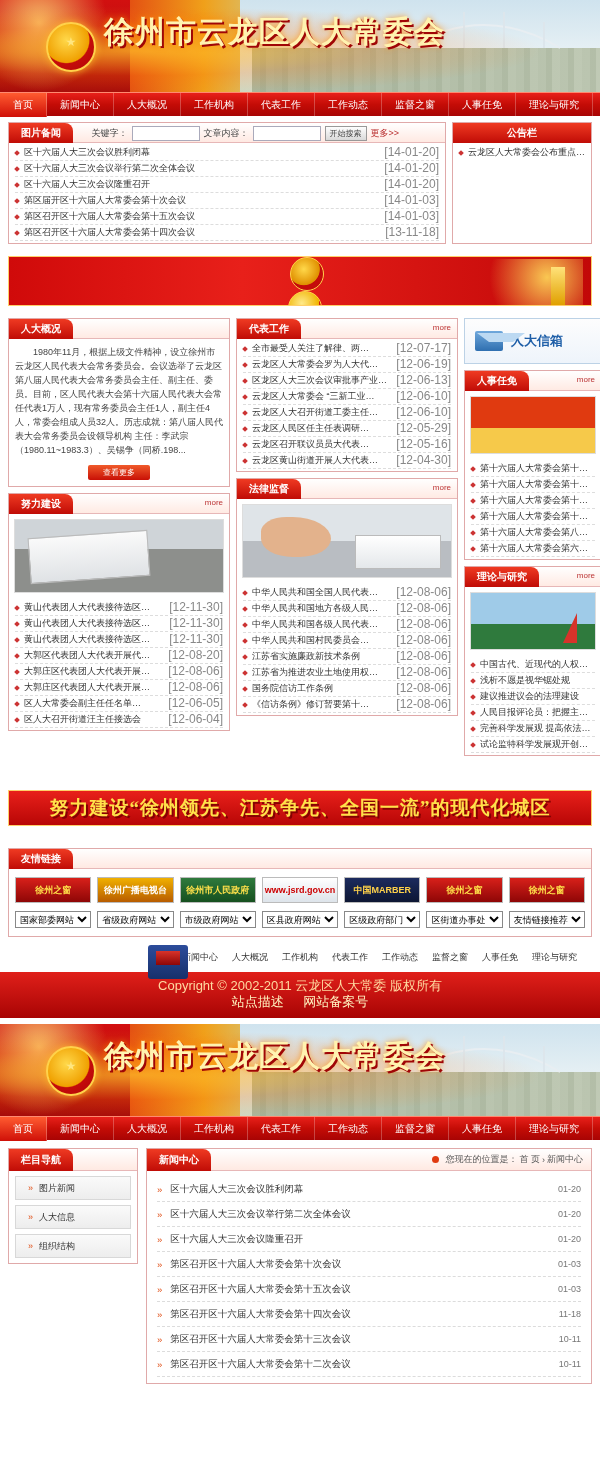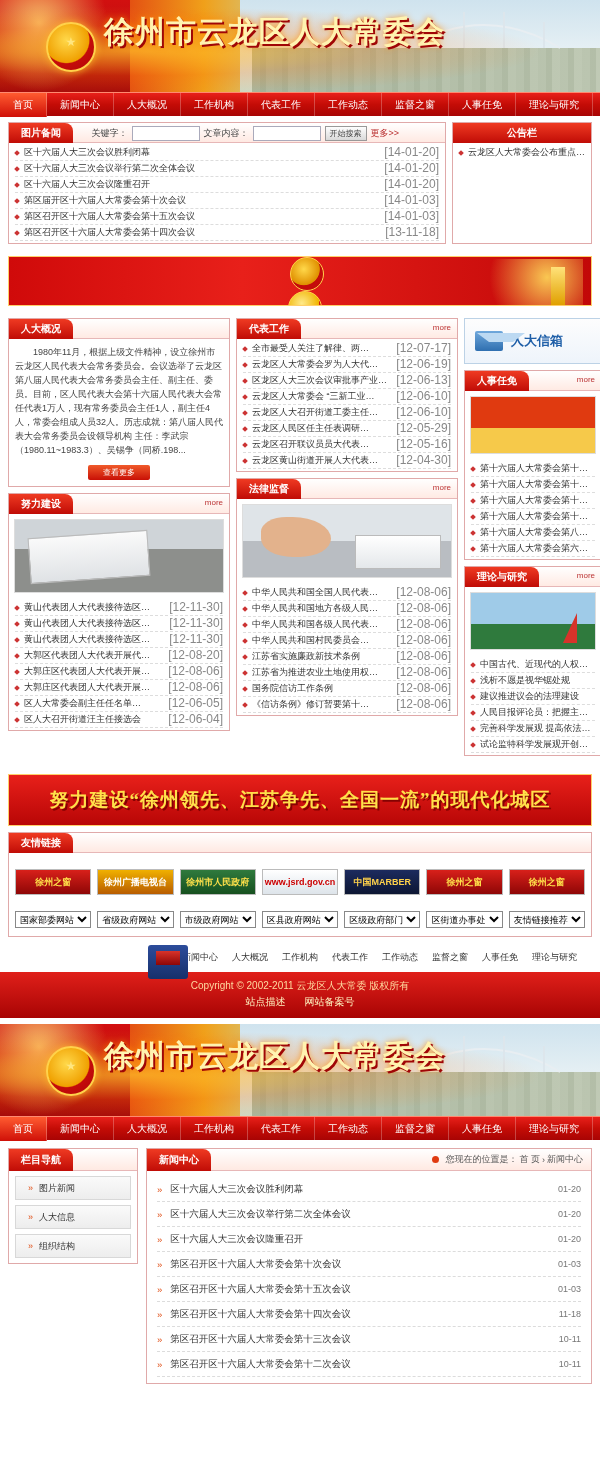--- a/index.html
+++ b/index.html
@@ -239,34 +239,34 @@
     background: linear-gradient(180deg,#fff,#e4e7ea); border:1px solid #bbb;
   }
   .pic-office .book2 {
     position:absolute; left: 14px; top: 14px; width: 120px; height: 46px;
     background: linear-gradient(180deg,#fafafa,#dfe2e5); border:1px solid #bbb;
     transform: rotate(-4deg);
   }
 
   
   .slogan {
-    margin: 6px 8px; height: 52px;
+    margin: 22px 8px; height: 36px;
     background: linear-gradient(180deg,#e8201a,#b80606);
     border: 1px solid #ffcf6a;
     display:flex; align-items:center; justify-content:center;
   }
   .slogan .t {
     font-size: 19px; font-weight: bold; color:#ffe14a;
     font-family:"Liberation Serif", serif; text-shadow: 2px 2px 0 #840202;
     letter-spacing: 1px;
   }
 
   
   .links-panel { margin: 6px 8px; border: 1px solid #e0a9a9; }
-  .logo-row { display:flex; gap: 6px; padding: 16px 6px; justify-content: space-between; }
+  .logo-row { display:flex; gap: 6px; padding: 8px 6px; justify-content: space-between; }
   .logo {
     width: 84px; height: 26px; border: 1px solid #bbb;
     background: linear-gradient(180deg,#d8201a,#8e0606);
     color:#ffe14a; font-size: 9px; font-weight: bold;
     display:flex; align-items:center; justify-content:center; overflow:hidden;
   }
   .logo.l2 { background: linear-gradient(180deg,#f0b000,#b85c00); color:#fff; }
   .logo.l3 { background: linear-gradient(180deg,#2f7a3d,#16501f); color:#ffe14a; }
   .logo.l4 { background: linear-gradient(180deg,#fff,#dde4ea); color:#c00; }
   .logo.l5 { background: linear-gradient(180deg,#1c2b5e,#0d1633); color:#ffd24a; }
@@ -286,21 +286,21 @@
     position:absolute; left: 148px; top: 2px; width: 40px; height: 34px;
     background: linear-gradient(180deg,#2c4c9b,#16306b);
     border-radius: 3px;
   }
   .foot-badge:after {
     content:""; position:absolute; left: 8px; top: 6px; width: 24px; height: 14px;
     background: linear-gradient(180deg,#d7332a,#8e0606);
   }
   .copyright {
     background: linear-gradient(180deg,#e0201a,#a80404);
-    color:#ffd9a0; text-align:center; font-size: 10px; padding: 6px 0 8px;
+    color:#ffd9a0; text-align:center; font-size: 13px; padding: 6px 0 8px;
     line-height: 16px;
   }
   .copyright a { color:#fff3c0; text-decoration:none; margin: 0 8px; }
 
   
   .sub-row { display:flex; gap: 8px; padding: 8px; }
   .sub-left { width: 130px; flex:none; }
   .sub-right { flex: 1; }
   .nav-card { border:1px solid #e0a9a9; background:#fff; }
   .nav-card .hd { height: 22px; background: linear-gradient(180deg,#fff,#ffe9e2); border-bottom:1px solid #e7b7b7; }

